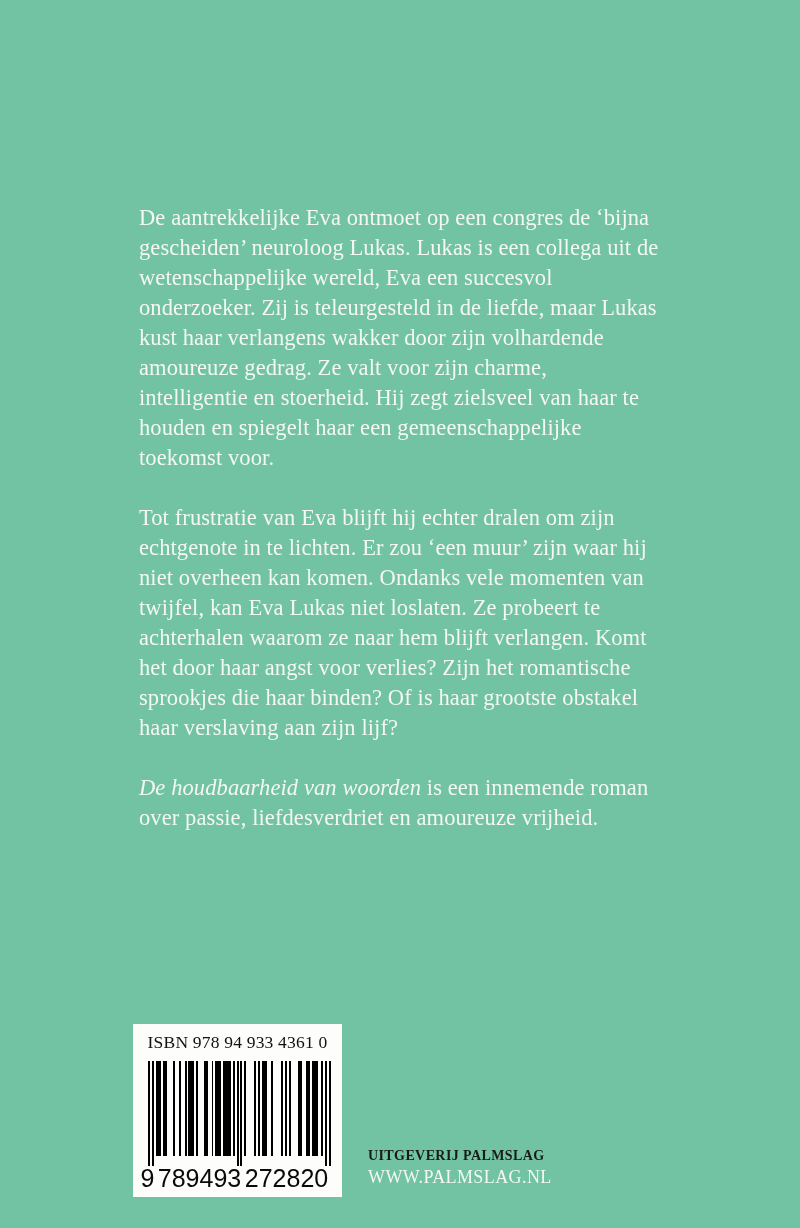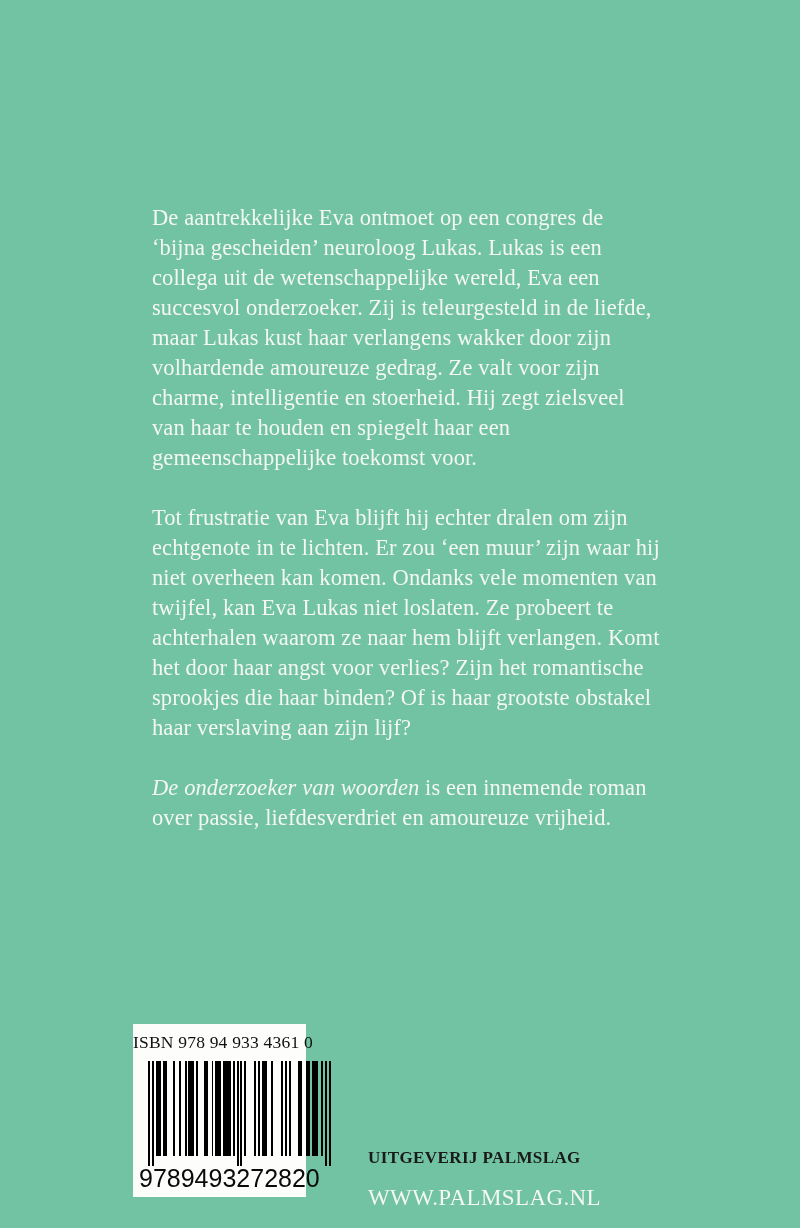--- a/index.html
+++ b/index.html
@@ -27,35 +27,35 @@
     left: 135px;
     top: 203px;
     width: 525px;
   }
 
   .para {
     color: #f4f7f4;
     font-size: 22.5px;
     line-height: 30px;
     letter-spacing: 0.1px;
-    margin: 0 0 30px 17px;
+    margin: 0 0 30px 4px;
     text-rendering: optimizeLegibility;
   }
   .para:last-child { margin-bottom: 0; }
 
   .booktitle {
     font-style: italic;
   }
 
   
   #barcode-box {
     position: absolute;
     left: 133px;
     top: 1024px;
-    width: 173px;
+    width: 209px;
     height: 173px;
     background: #fdfdfb;
     box-sizing: border-box;
     padding: 16px;
   }
 
   #isbn-text {
     position: absolute;
     top: 8px;
     left: 0;
@@ -95,48 +95,48 @@
   .digit-tail   { width: 6px; }
 
   
   #publisher {
     position: absolute;
     left: 368px;
     top: 1149px;
     line-height: 1.0;
   }
   #publisher-name {
-    font-size: 17px;
+    font-size: 14px;
     font-weight: bold;
     color: #1a1a1a;
     letter-spacing: 0.4px;
     white-space: nowrap;
     display: block;
-    margin-bottom: 20px;
+    margin-bottom: 5px;
   }
   #publisher-url {
-    font-size: 23px;
+    font-size: 18px;
     color: #f4f7f4;
     letter-spacing: 0.4px;
     white-space: nowrap;
     display: block;
   }
 </style>
 </head>
 <body>
 
 <div id="cover">
 
   <div id="blurb">
 
     <p class="para">De aantrekkelijke Eva ontmoet op een congres de ‘bijna gescheiden’ neuroloog Lukas. Lukas is een collega uit de wetenschappelijke wereld, Eva een succesvol onderzoeker. Zij is teleurgesteld in de liefde, maar Lukas kust haar verlangens wakker door zijn volhardende amoureuze gedrag. Ze valt voor zijn charme, intelligentie en stoerheid. Hij zegt zielsveel van haar te houden en spiegelt haar een gemeenschappelijke toekomst voor.</p>
 
     <p class="para">Tot frustratie van Eva blijft hij echter dralen om zijn echtgenote in te lichten. Er zou ‘een muur’ zijn waar hij niet overheen kan komen. Ondanks vele momenten van twijfel, kan Eva Lukas niet loslaten. Ze probeert te achterhalen waarom ze naar hem blijft verlangen. Komt het door haar angst voor verlies? Zijn het romantische sprookjes die haar binden? Of is haar grootste obstakel haar verslaving aan zijn lijf?</p>
 
-    <p class="para"><em class="booktitle">De onderzoeker van woorden</em><span> is een innemende roman over passie, liefdesverdriet en amoureuze vrijheid.</span></p>
+    <p class="para"><em class="booktitle">De houdbaarheid van woorden</em><span> is een innemende roman over passie, liefdesverdriet en amoureuze vrijheid.</span></p>
 
   </div>
 
   <div id="barcode-box">
 
     <div id="isbn-text">ISBN 978 94 933 4361 0</div>
 
     <svg id="barcode-bars" viewBox="0 0 95 60" preserveAspectRatio="none" shape-rendering="crispEdges" aria-hidden="true">
         <rect x="0" y="0" width="1" height="60" fill="#000000"></rect>
         <rect x="2" y="0" width="1" height="60" fill="#000000"></rect>

